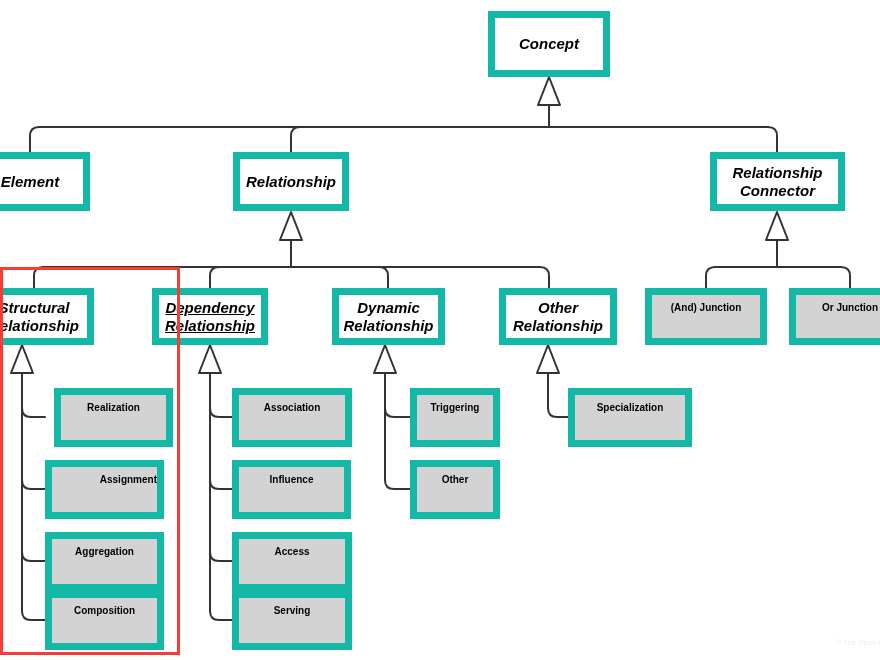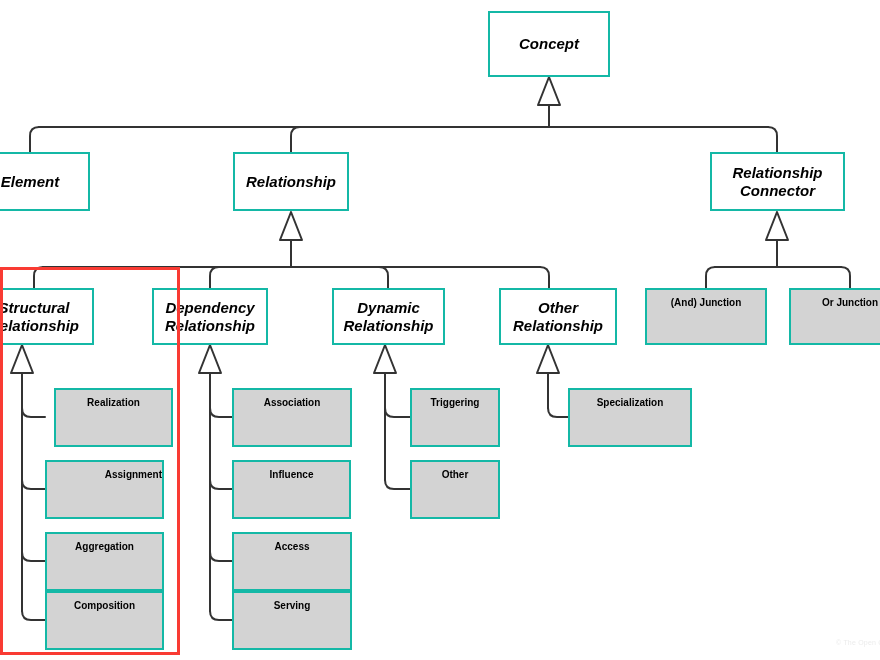--- a/index.html
+++ b/index.html
@@ -20,21 +20,21 @@
   #edges {
     position: absolute;
     left: 0;
     top: 0;
     width: 880px;
     height: 660px;
   }
   .node {
     position: absolute;
     box-sizing: border-box;
-    border: 2px solid #14b8a6;
+    border: 7px solid #14b8a6;
     background: #ffffff;
     display: flex;
     align-items: center;
     justify-content: center;
     text-align: center;
     line-height: 1.15;
     z-index: 3;
   }
   .node.abstract {
     font-style: italic;
@@ -128,21 +128,21 @@
         <span class="label">Relationship</span>
       </div>
       <div class="node abstract" style="left: 710px; top: 152px; width: 135px; height: 59px;">
         <span class="label">Relationship
 Connector</span>
       </div>
       <div class="node abstract" style="left: -26px; top: 288px; width: 120px; height: 57px;">
         <span class="label">Structural
 Relationship</span>
       </div>
-      <div class="node abstract" style="left: 152px; top: 288px; width: 116px; height: 57px;">
+      <div class="node abstract" style="left: 152px; top: 288px; width: 116px; height: 57px; text-decoration: underline;">
         <span class="label">Dependency
 Relationship</span>
       </div>
       <div class="node abstract" style="left: 332px; top: 288px; width: 113px; height: 57px;">
         <span class="label">Dynamic
 Relationship</span>
       </div>
       <div class="node abstract" style="left: 490px; top: 288px; width: 118px; height: 57px; margin-left: 9px;">
         <span class="label">Other
 Relationship</span>

